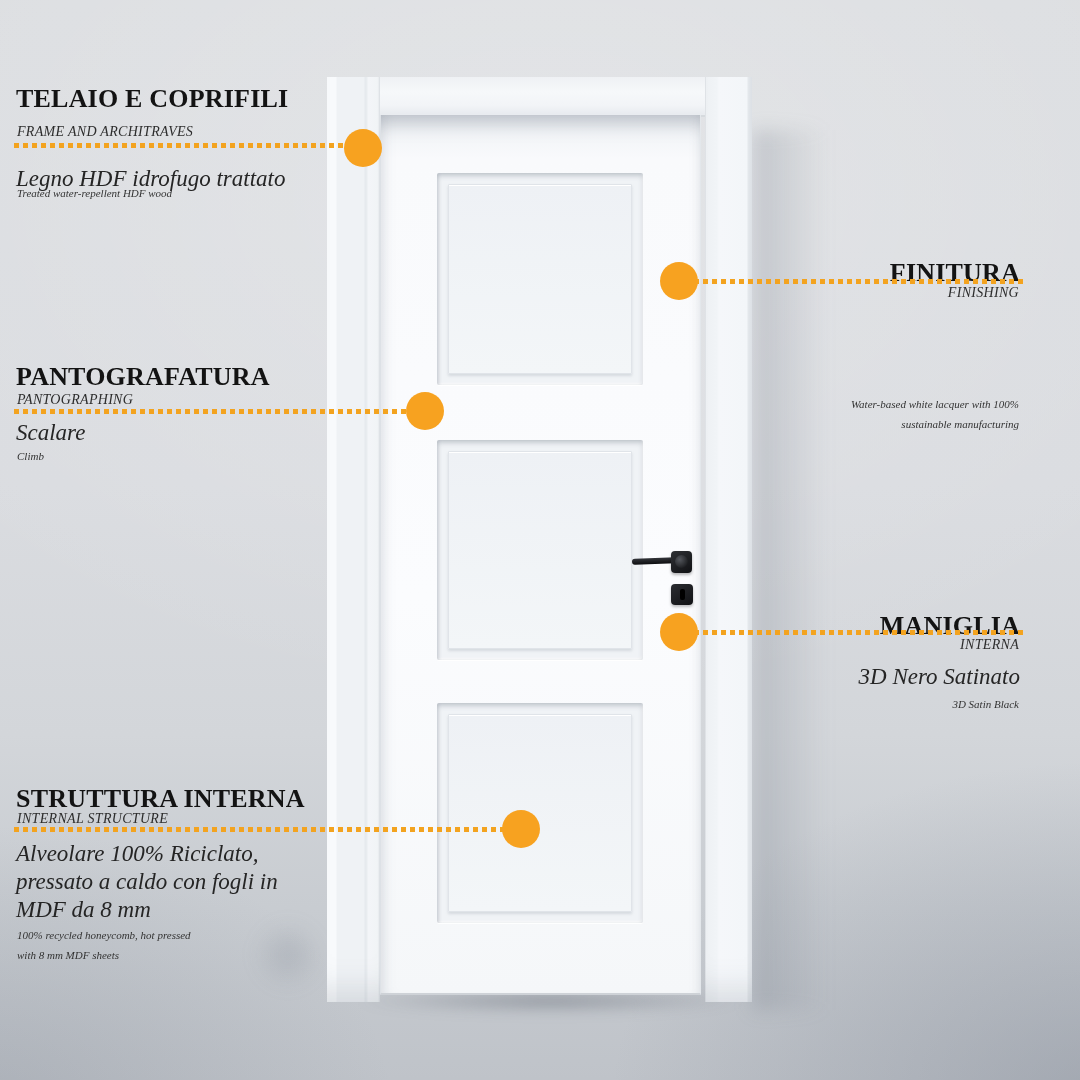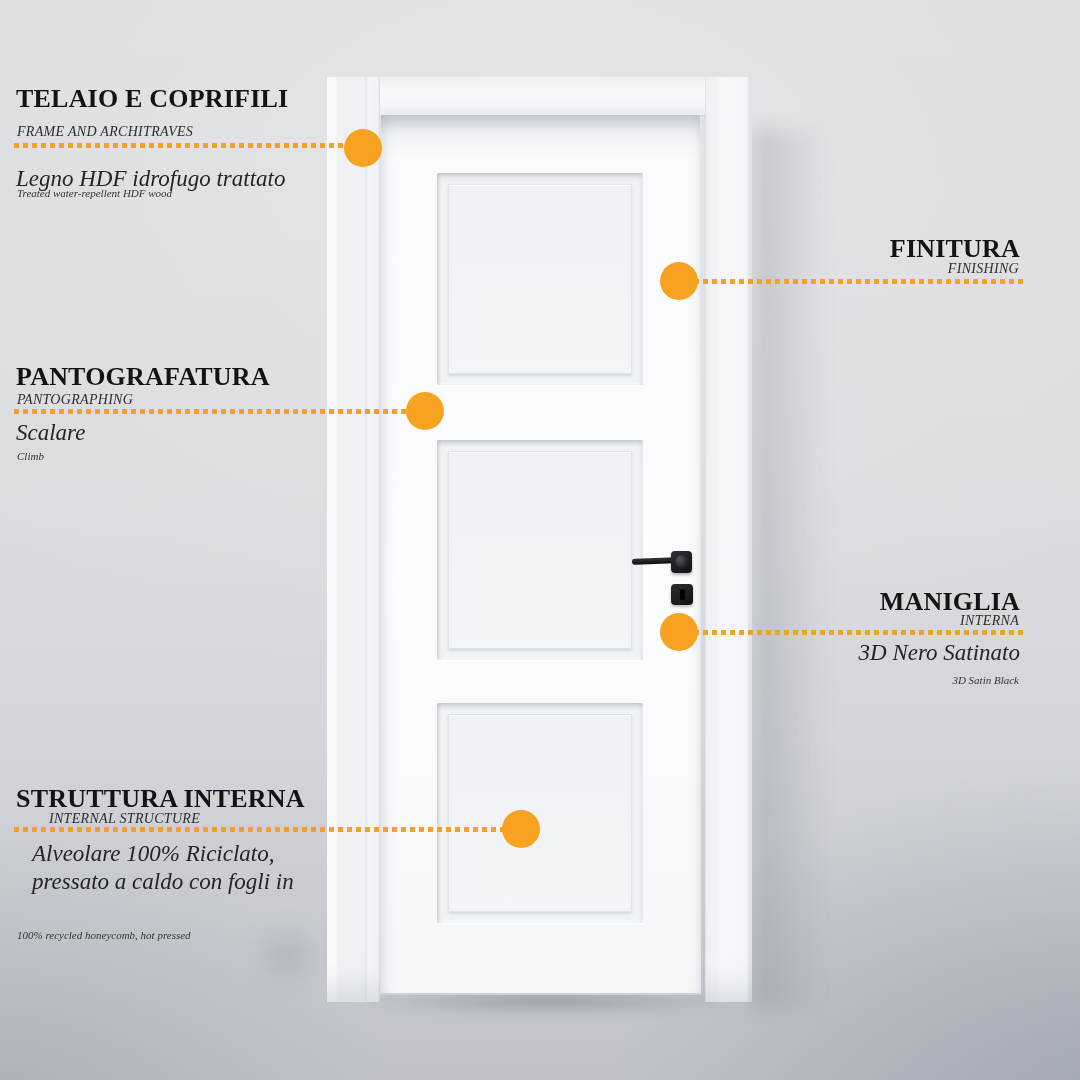--- a/index.html
+++ b/index.html
@@ -49,21 +49,21 @@
   .knuckle{position:absolute;left:4px;top:4px;width:13px;height:13px;border-radius:50%;
     background:radial-gradient(circle at 35% 35%,#55585e,#0a0b0d);}
   .escutcheon{position:absolute;left:290px;top:469px;width:22px;height:21px;border-radius:4px;
     background:linear-gradient(145deg,#2b2d31,#101114);box-shadow:0 2px 3px rgba(0,0,0,.25);}
   .keyhole{position:absolute;left:9px;top:5px;width:5px;height:11px;border-radius:2px;background:#000;}
   
   .h-title{position:absolute;font-weight:700;font-size:26px;line-height:1.12;color:#131313;letter-spacing:.2px;white-space:nowrap;}
   .h-sub{position:absolute;font-style:italic;font-size:14px;line-height:1.2;color:#2d2d2d;letter-spacing:.3px;white-space:nowrap;}
   .value{position:absolute;font-style:italic;font-size:23px;line-height:28px;color:#252525;white-space:nowrap;}
   .value-sm{position:absolute;font-style:italic;font-size:11px;line-height:19.5px;color:#333;white-space:nowrap;}
-  .ta-r{text-align:right;}
+  .ta-r{text-align:right;margin-top:24px;}
   .dots{position:absolute;height:5px;
     background:repeating-linear-gradient(90deg,#f3a31f 0,#f3a31f 5px,rgba(0,0,0,0) 5px,rgba(0,0,0,0) 9px);}
   .dot-circle{position:absolute;width:38px;height:38px;border-radius:50%;background:#f7a220;}
 </style>
 </head>
 <body>
 
 <div class="canvas">
 
   <div class="cast-shadow-right"></div>
@@ -102,34 +102,40 @@
   <div class="dot-circle" style="left:344px;top:129px;"></div>
 
   <div class="h-title" style="left:16px;top:362px;">PANTOGRAFATURA</div>
   <div class="h-sub" style="left:17px;top:392px;">PANTOGRAPHING</div>
   <div class="dots" style="left:14px;top:409px;width:414px;"></div>
   <div class="value" style="left:16px;top:419px;">Scalare</div>
   <div class="value-sm" style="left:17px;top:447px;">Climb</div>
   <div class="dot-circle" style="left:406px;top:392px;"></div>
 
   <div class="h-title" style="left:16px;top:784px;">STRUTTURA INTERNA</div>
-  <div class="h-sub" style="left:17px;top:811px;margin-left:32px;">INTERNAL STRUCTURE</div>
+  <div class="h-sub" style="left:17px;top:811px;">INTERNAL STRUCTURE</div>
   <div class="dots" style="left:14px;top:827px;width:510px;"></div>
-  <div class="value" style="left:32px;top:840px;">
+  <div class="value" style="left:16px;top:840px;">
     <div>Alveolare 100% Riciclato,</div>
     <div>pressato a caldo con fogli in</div>
+    <div>MDF da 8 mm</div>
   </div>
   <div class="value-sm" style="left:17px;top:926px;">
     <div>100% recycled honeycomb, hot pressed</div>
+    <div>with 8 mm MDF sheets</div>
   </div>
   <div class="dot-circle" style="left:502px;top:810px;"></div>
 
   <div class="h-title ta-r" style="right:60px;top:234px;">FINITURA</div>
   <div class="h-sub ta-r" style="right:61px;top:261px;">FINISHING</div>
   <div class="dots" style="left:676px;top:279px;width:350px;"></div>
+  <div class="value-sm ta-r" style="right:61px;top:371px;">
+    <div>Water-based white lacquer with 100%</div>
+    <div>sustainable manufacturing</div>
+  </div>
   <div class="dot-circle" style="left:660px;top:262px;"></div>
 
   <div class="h-title ta-r" style="right:60px;top:587px;">MANIGLIA</div>
   <div class="h-sub ta-r" style="right:61px;top:613px;">INTERNA</div>
   <div class="dots" style="left:676px;top:630px;width:350px;"></div>
   <div class="value ta-r" style="right:60px;top:639px;">3D Nero Satinato</div>
   <div class="value-sm ta-r" style="right:61px;top:671px;">3D Satin Black</div>
   <div class="dot-circle" style="left:660px;top:613px;"></div>
 
 </div>

